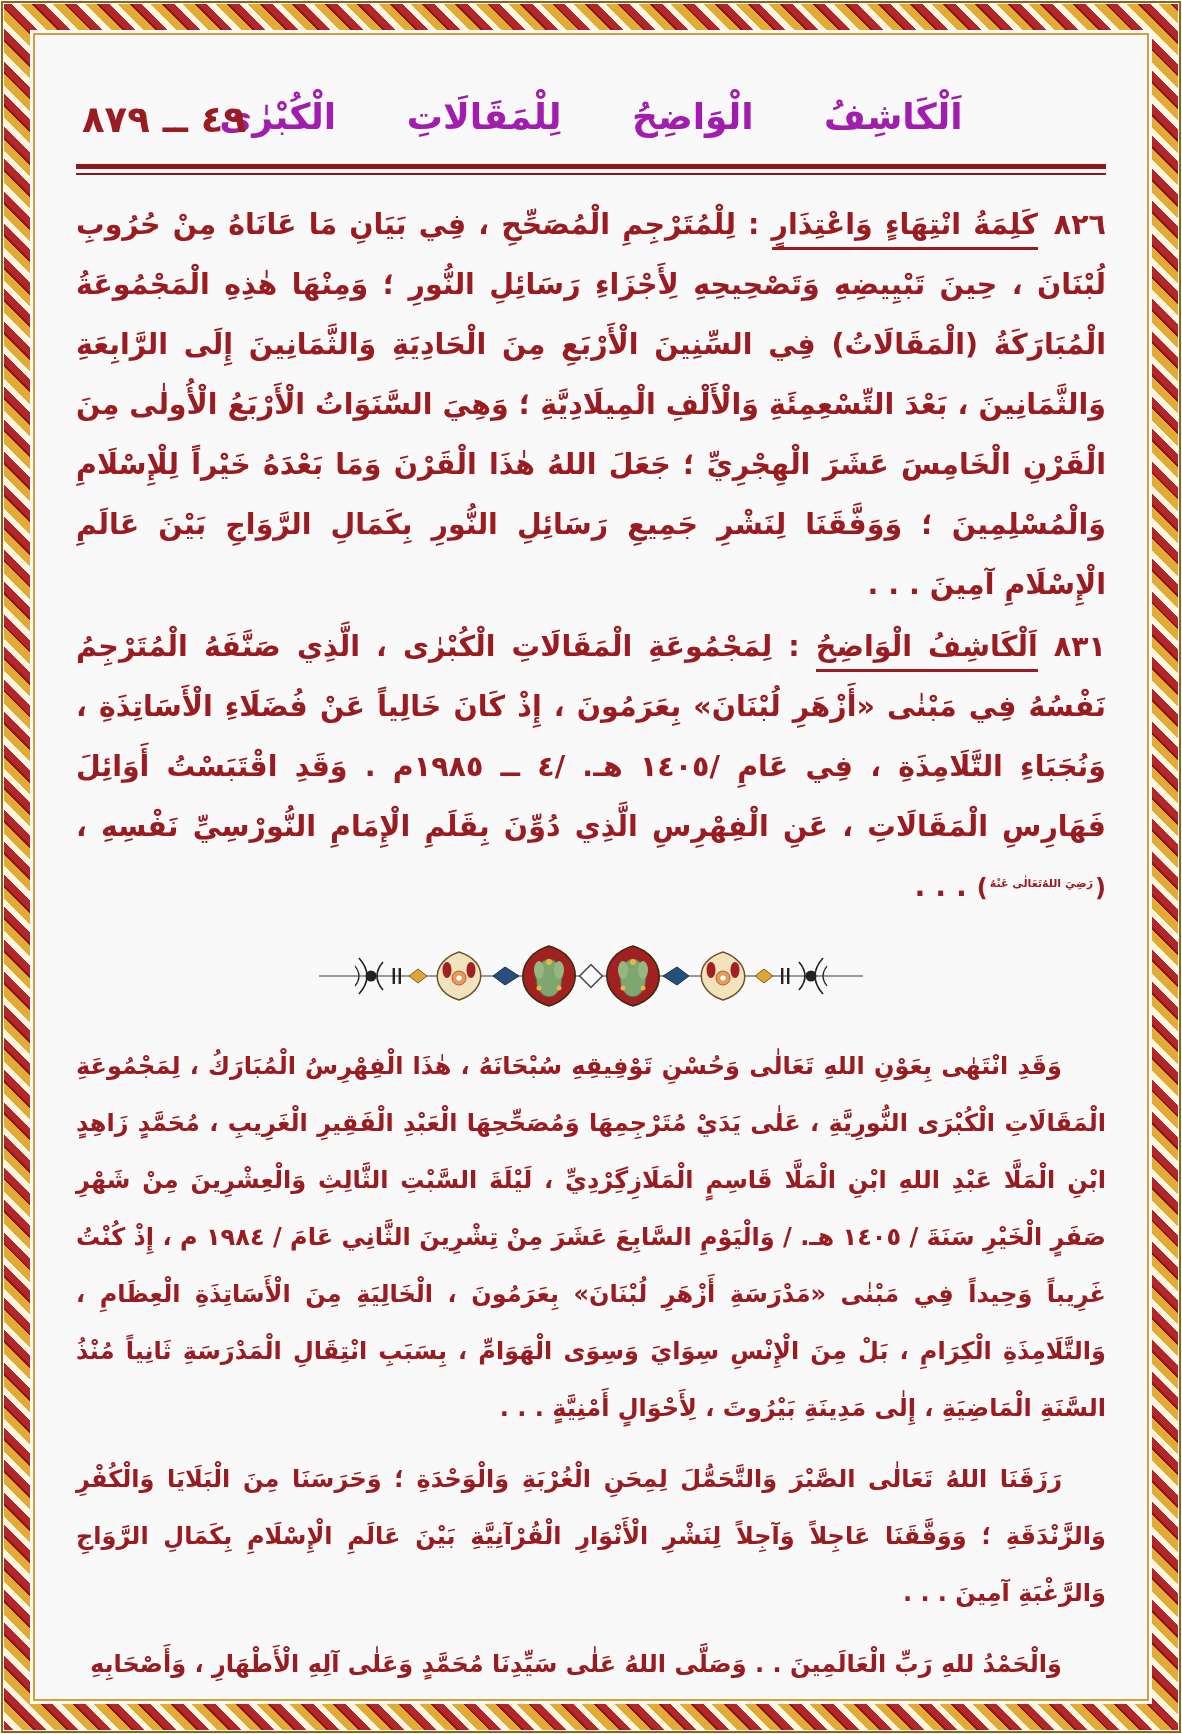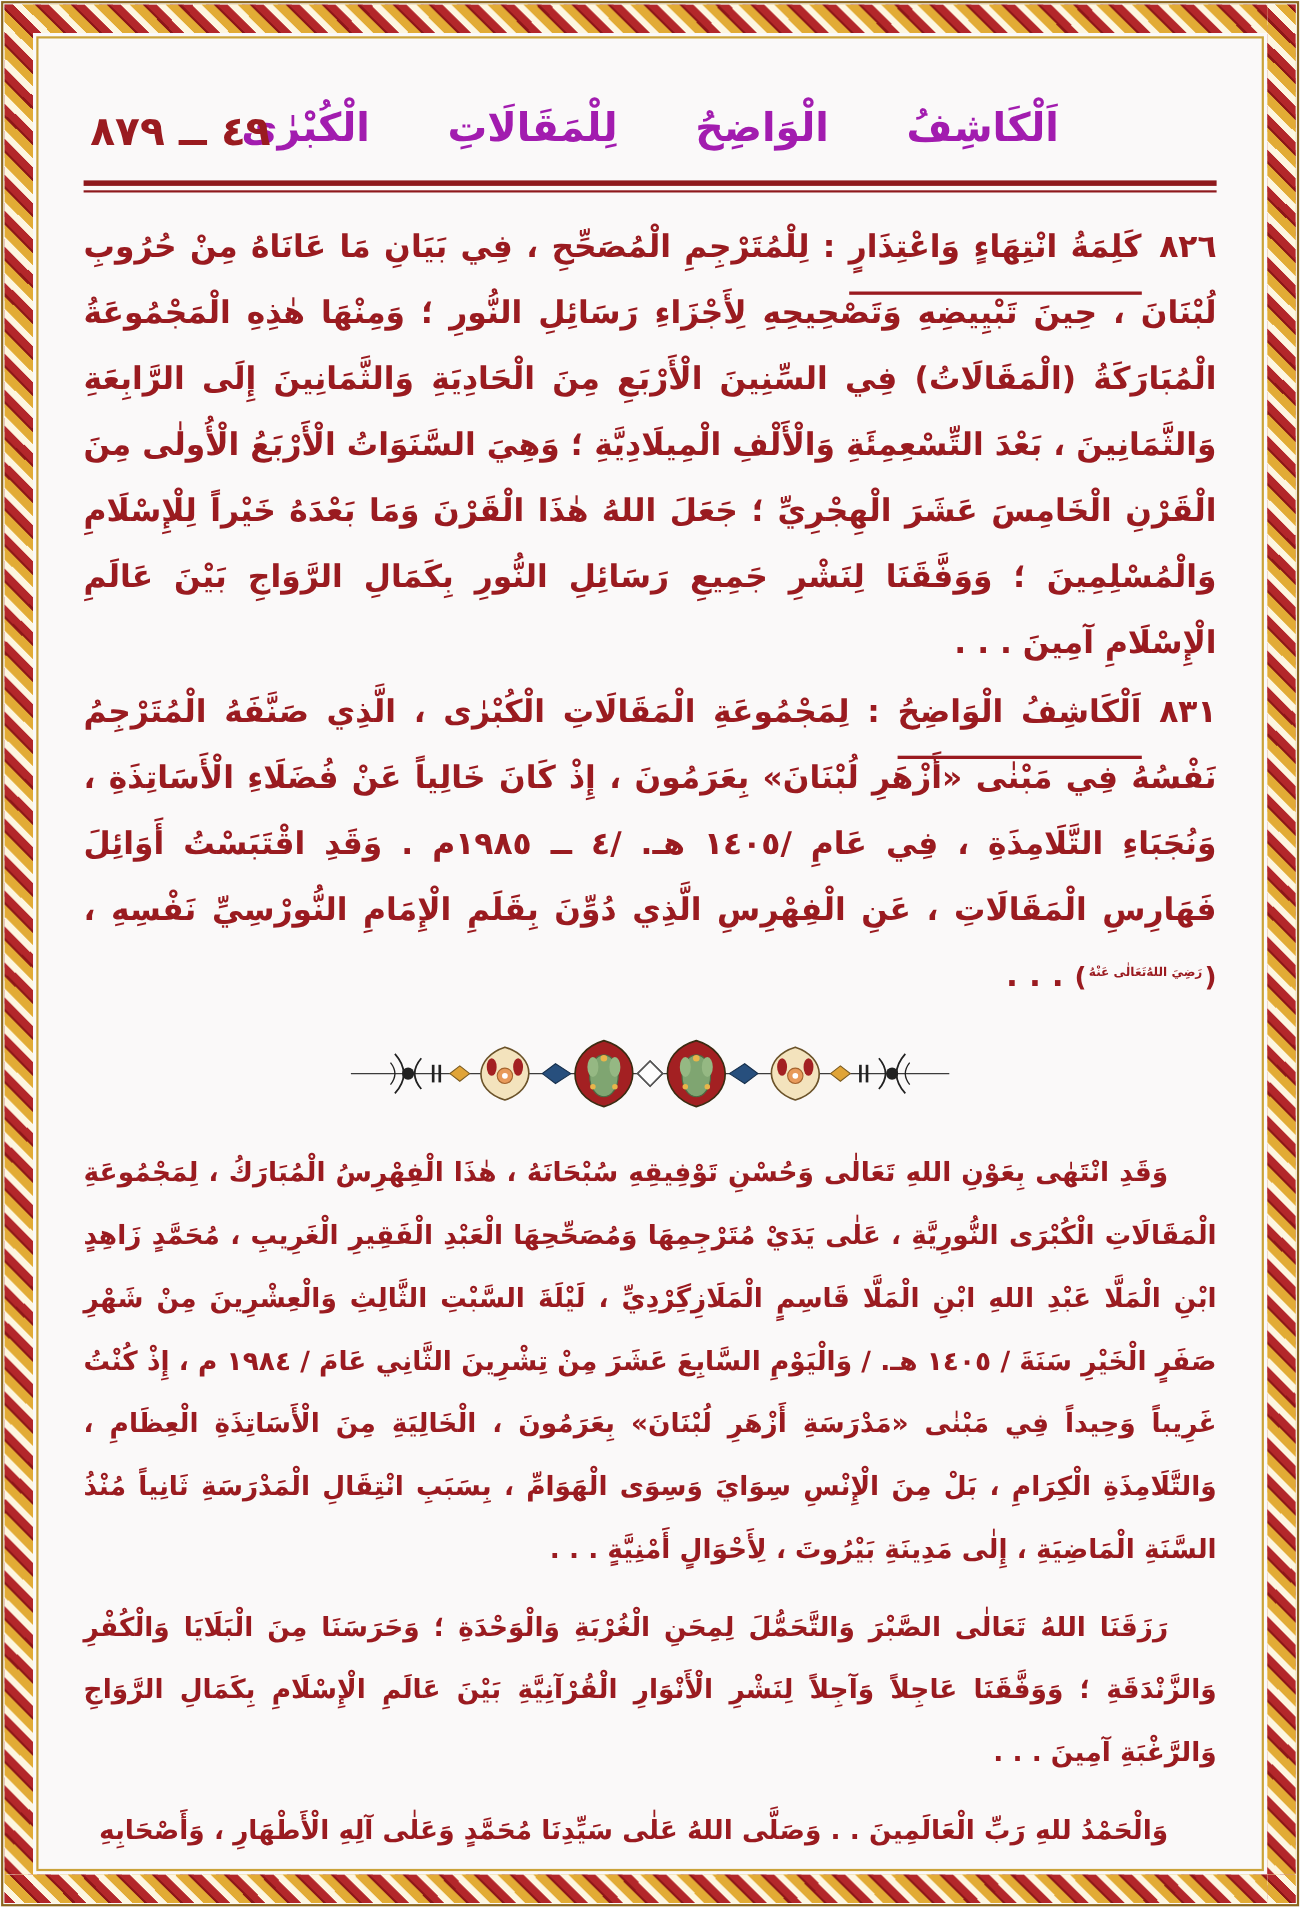--- a/index.html
+++ b/index.html
@@ -32,21 +32,21 @@
     font-weight:bold;font-size:36px;z-index:2;
   }
   .page-numbers{
     position:absolute;top:20px;left:6px;font-weight:bold;font-size:37px;z-index:3;
   }
   .rule-thick{height:5px;background:#8e191d;}
   .rule-thin{height:2px;background:#8e191d;margin-top:4px;}
   .body-text{margin-top:20px;font-weight:bold;}
   .entry{font-size:28.5px;line-height:60px;text-align:justify;margin:0 0 2px 0;}
   .entry-num{margin-left:16px;}
-  .lead{border-bottom:3px solid currentColor;padding-bottom:24px;}
+  .lead{border-bottom:3px solid currentColor;padding-bottom:6px;}
   .para{font-size:24px;line-height:57px;text-align:justify;text-indent:44px;margin:0;}
   .para+.para{margin-top:14px;}
   .final-para{margin-top:16px;}
   .divider-wrap{text-align:center;margin:22px 0 26px 0;line-height:0;}
   .seal{display:inline-flex;align-items:center;vertical-align:middle;font-weight:bold;}
   .seal-stack{display:inline-flex;flex-direction:row;text-align:center;
     font-size:11px;line-height:1.15;margin:0 2px;transform:translateY(-4px);}
   .paren{font-size:24px;}
 </style>
 </head>

